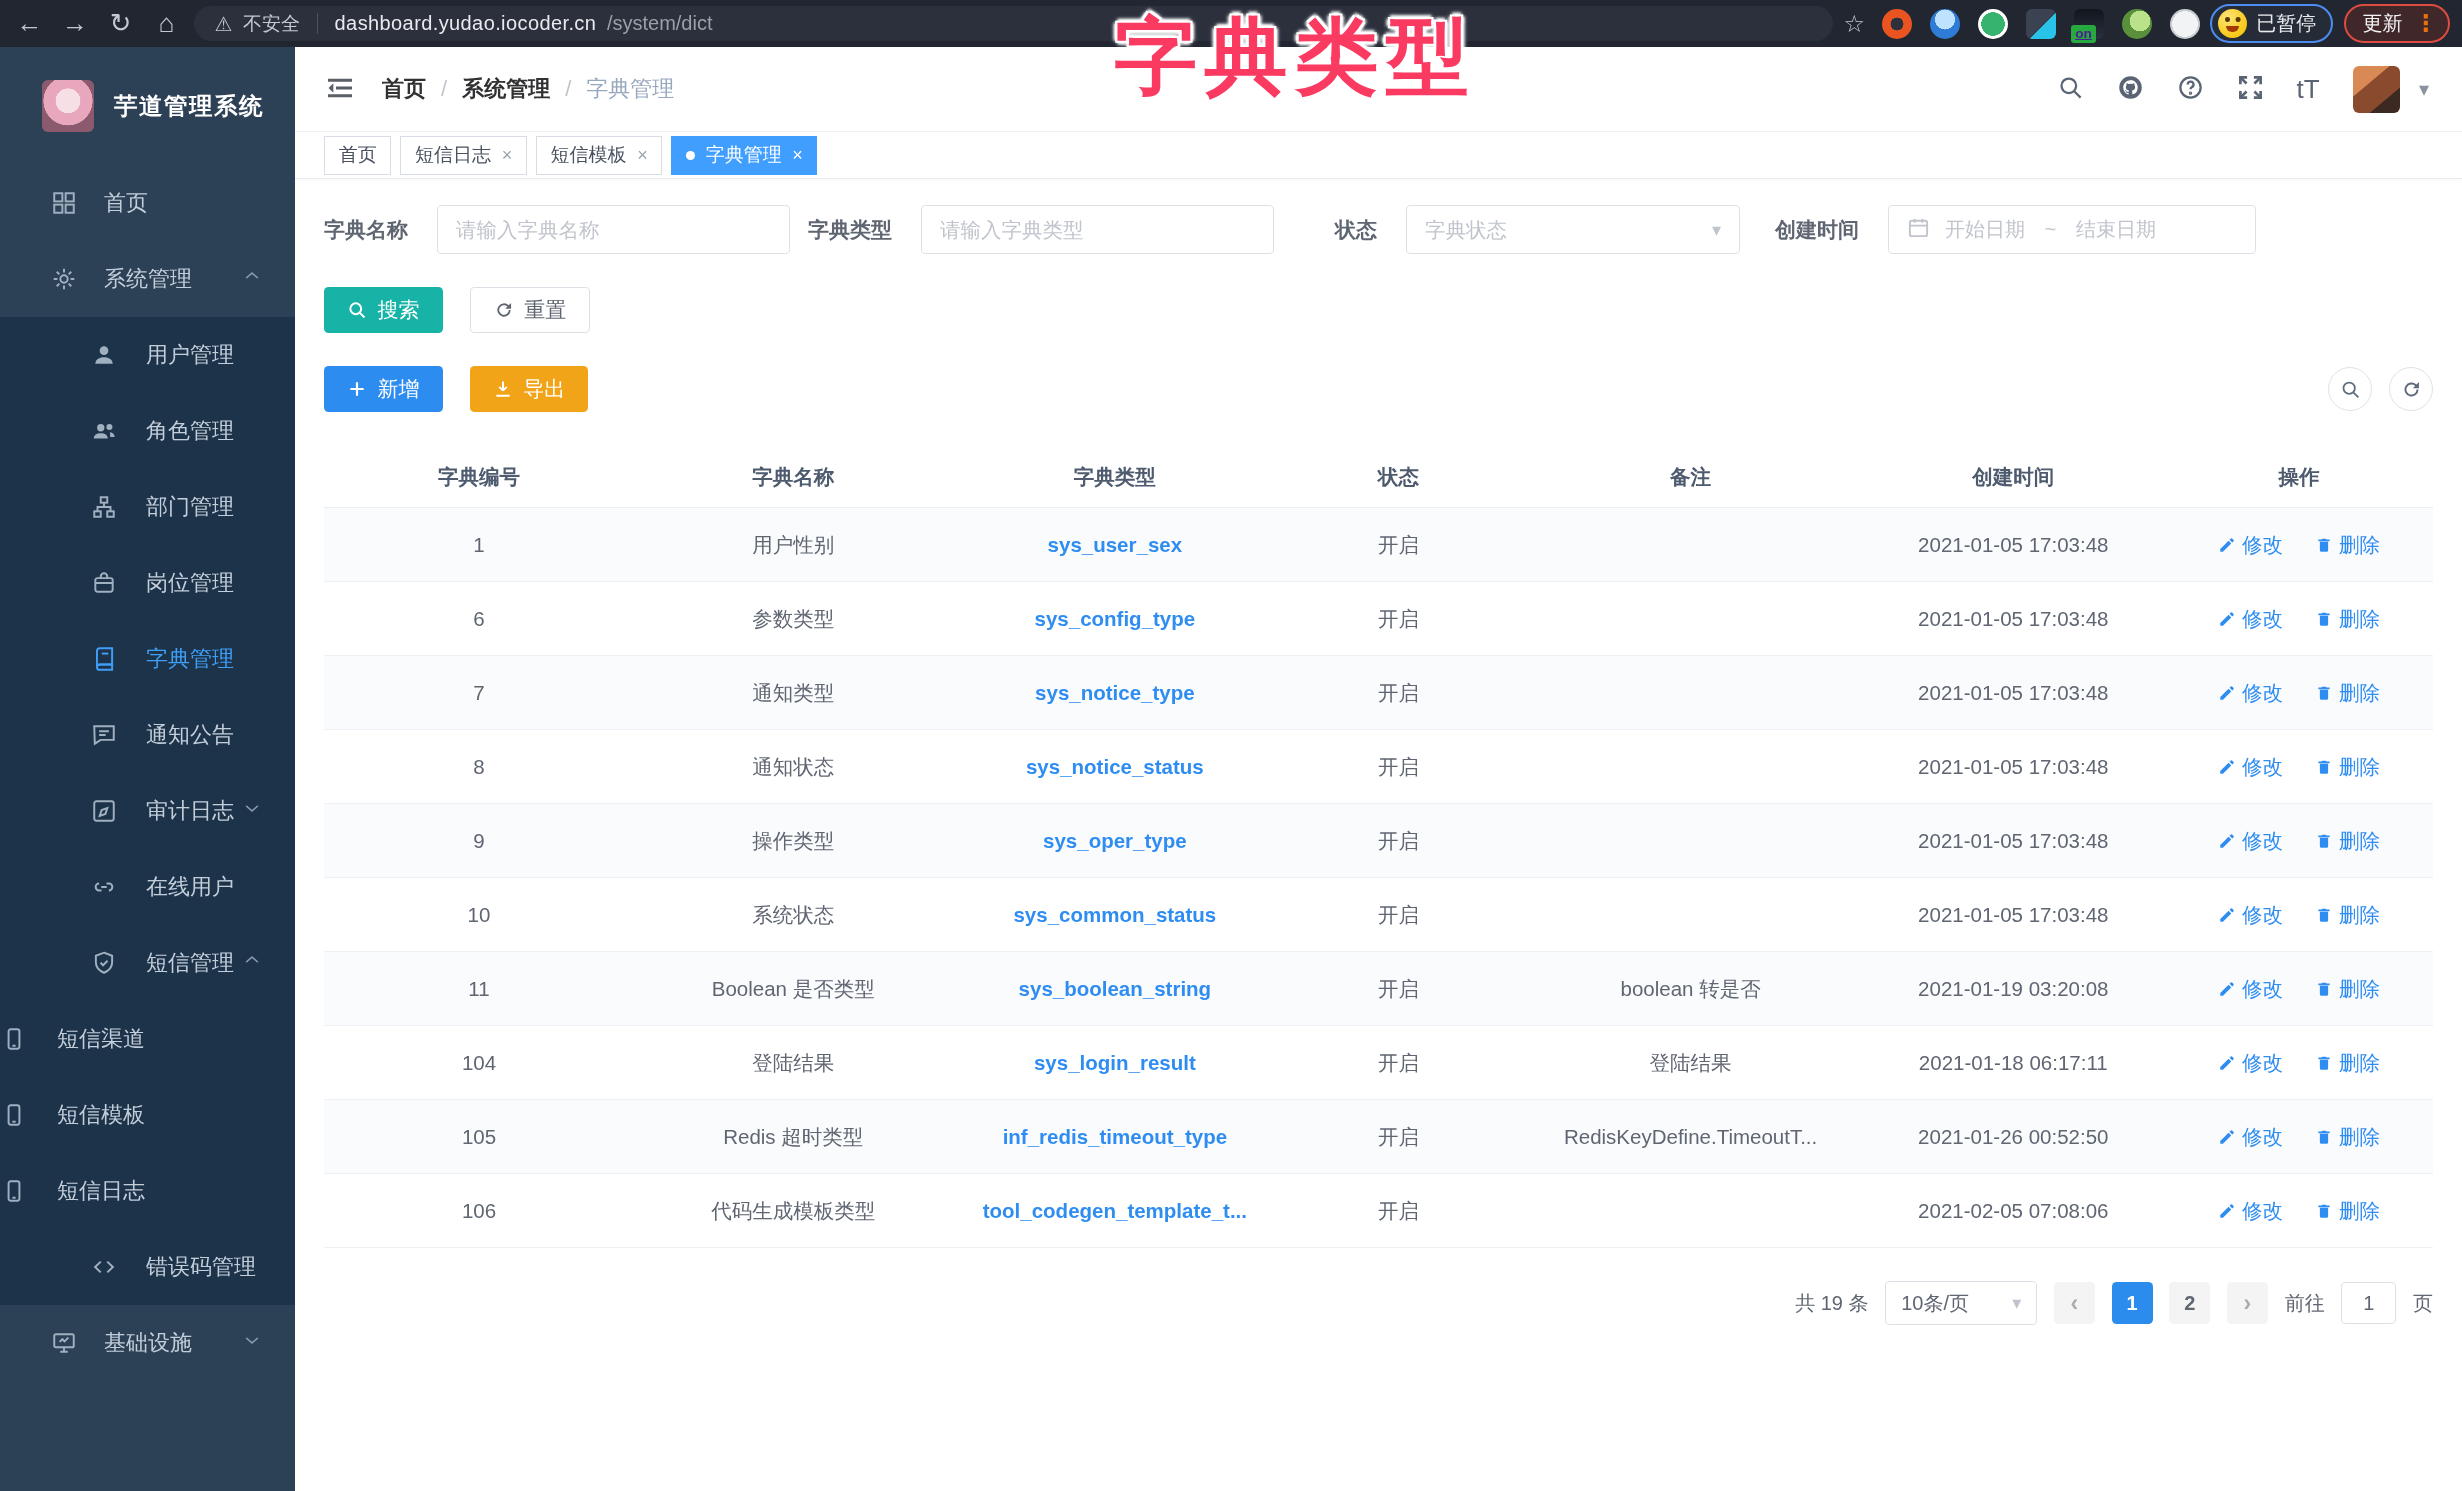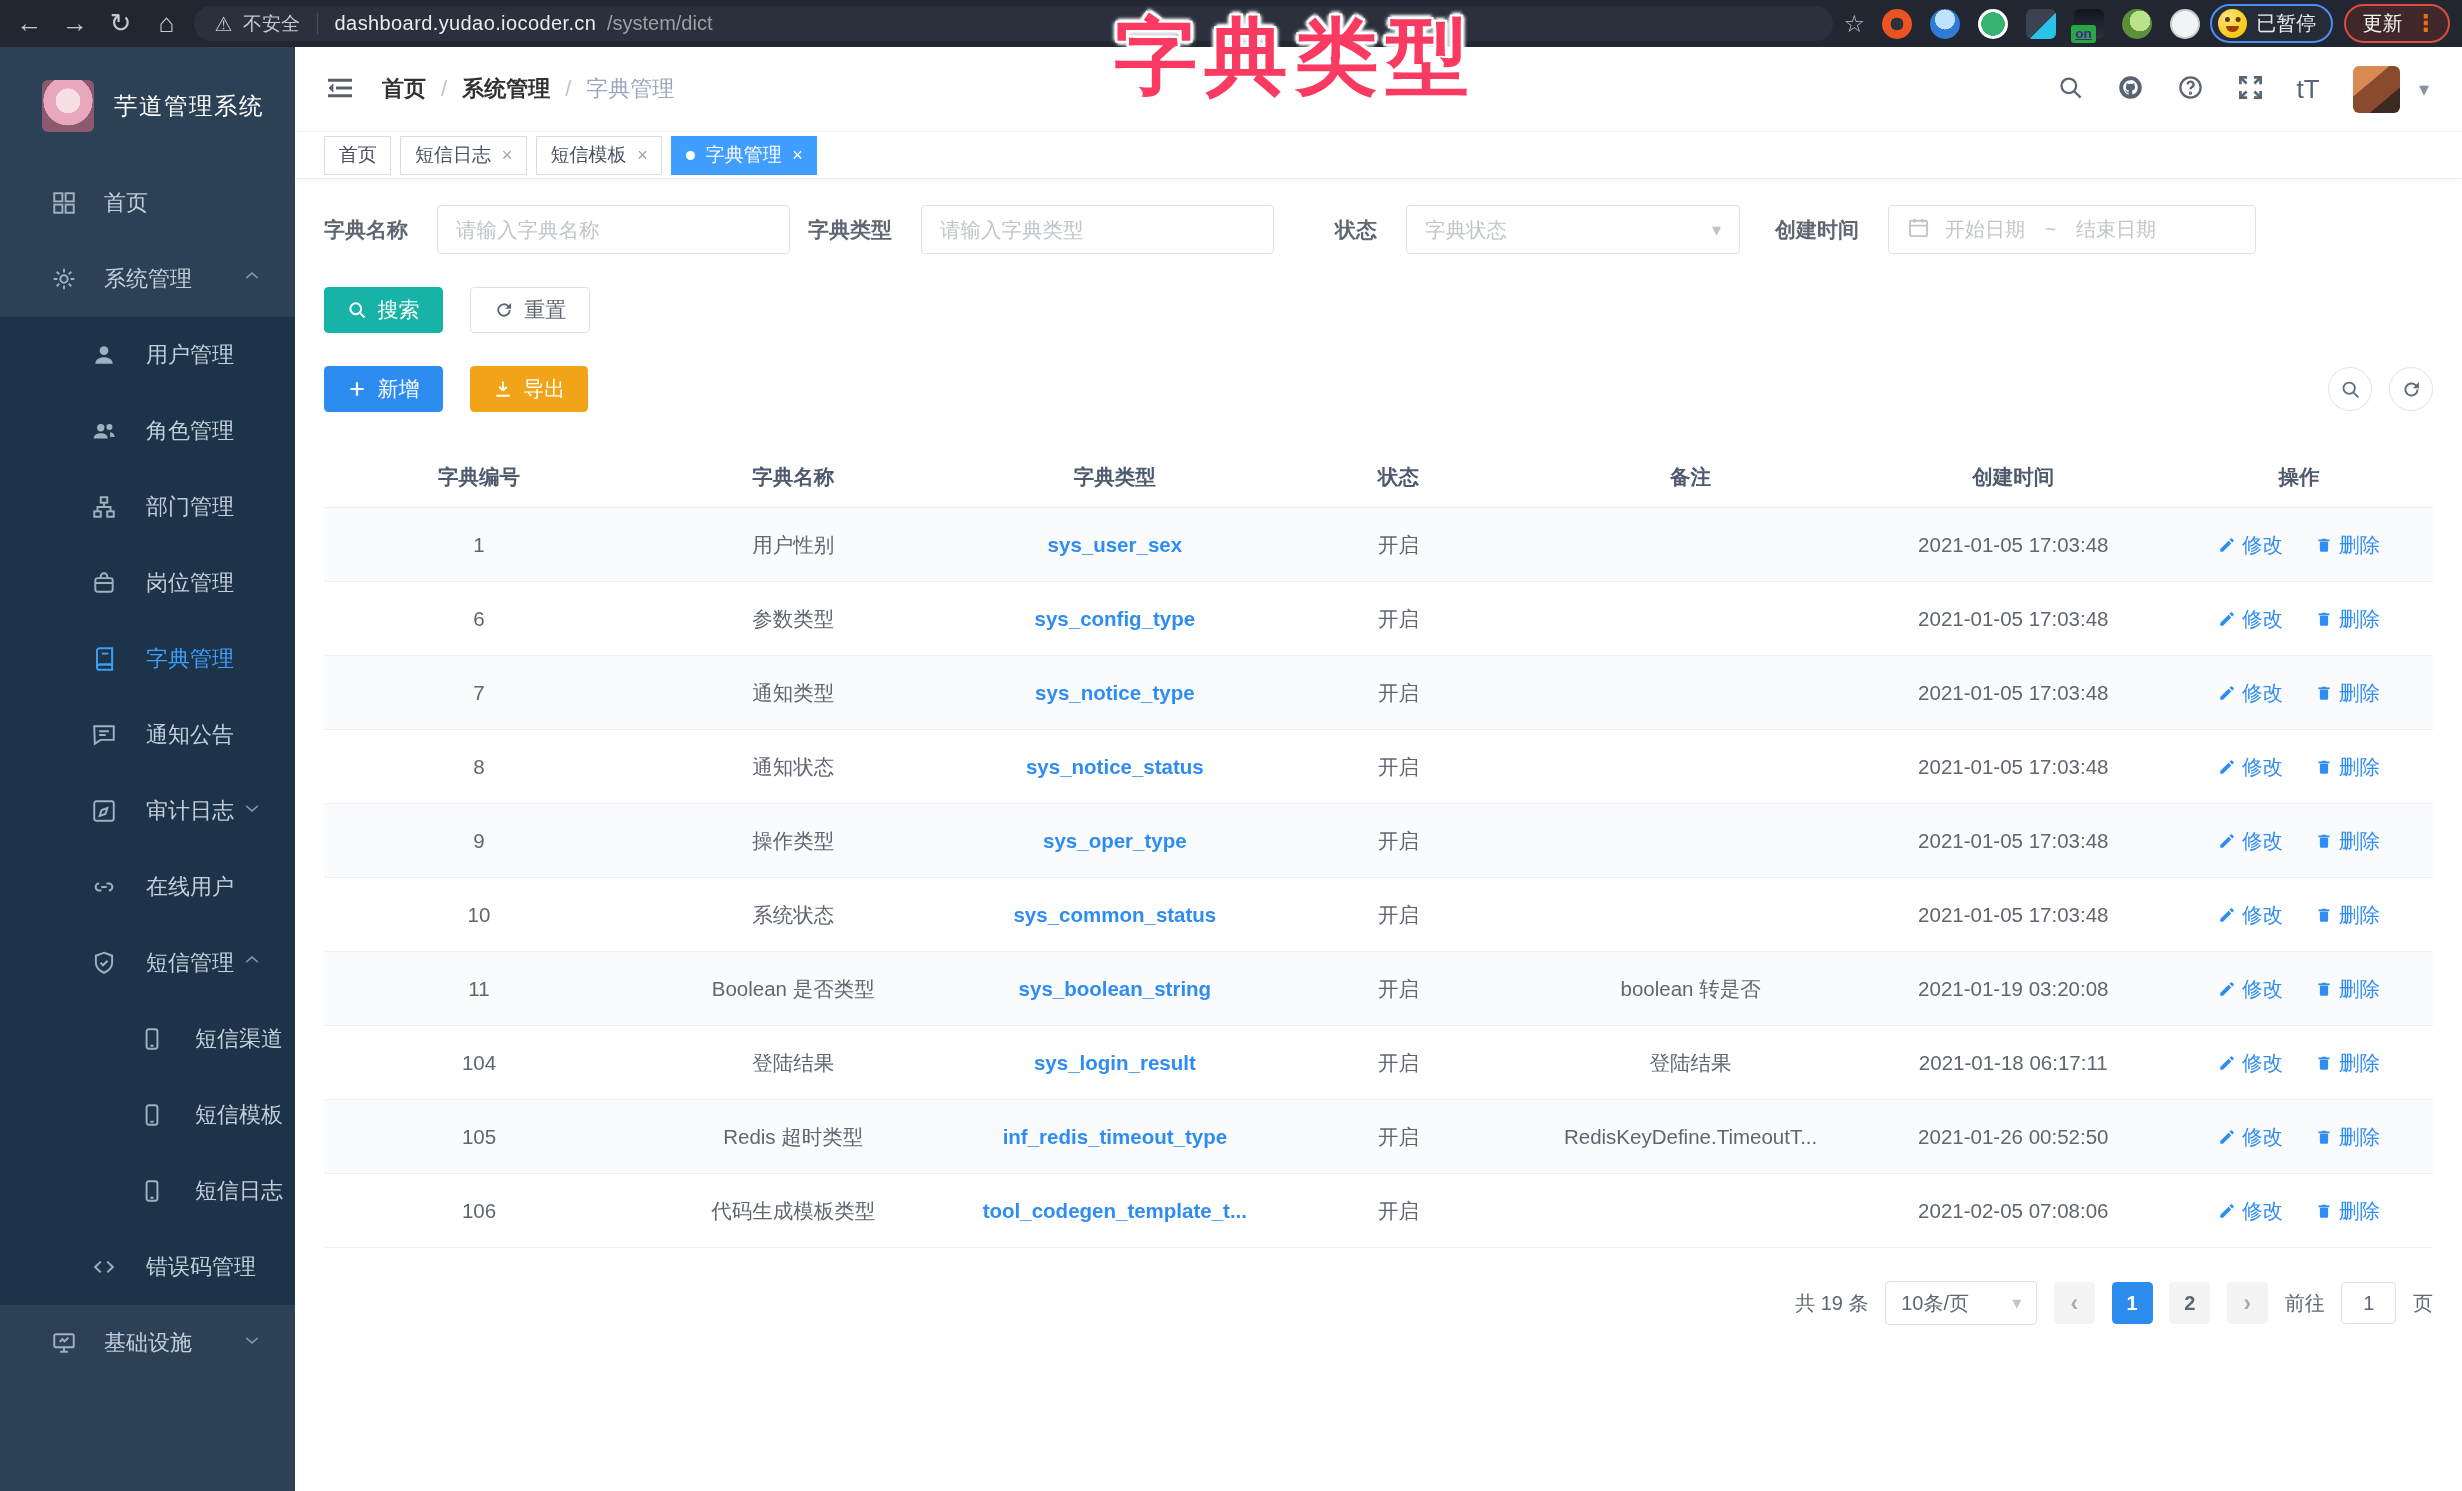--- a/index.html
+++ b/index.html
@@ -47,29 +47,29 @@
       2.3px 2.3px 0 #fff, -2.3px -2.3px 0 #fff, 2.3px -2.3px 0 #fff, -2.3px 2.3px 0 #fff,
       3.8px 0 3px #fff, -3.8px 0 3px #fff, 0 3.8px 3px #fff, 0 -3.8px 3px #fff;
     pointer-events:none; }
 
   
   .app { display:flex; height:1444px; }
   .sidebar { width:295px; flex:none; background:#2c4156; color:#c3cedb; overflow:hidden; }
   .logo-row { height:118px; display:flex; align-items:center; padding-left:42px; gap:20px; }
   .logo-img { width:52px; height:52px; border-radius:6px; flex:none;
     background:radial-gradient(circle at 50% 40%, #f7dfe6 0 30%, #e8a7bc 31% 60%, #8c5a6e 61%); }
-  .app-title { color:#ffffff; font-size:23.5px; font-weight:400; letter-spacing:1.5px; }
+  .app-title { color:#ffffff; font-size:23.5px; font-weight:700; letter-spacing:1.5px; }
   .side-item { height:76px; display:flex; align-items:center; position:relative;
     font-size:22px; color:#c3cedb; cursor:pointer; }
   .side-item.dark { background:#1d3349; }
   .side-item .ic { width:27px; display:flex; justify-content:center; color:#9fb0c0; flex:none; }
   .side-item .ic svg { width:26px; height:26px; }
   .side-item.lv1 { padding-left:50px; gap:27px; }
   .side-item.lv2 { padding-left:90px; gap:29px; }
-  .side-item.lv3 { padding-left:138px; gap:30px; }
+  .side-item.lv3 { gap:30px; }
   .side-item.active, .side-item.active .ic { color:#3f9ef8; }
   .side-chevron { position:absolute; right:33px; color:#8598aa; }
   .side-chevron svg { width:20px; height:20px; }
 
   .main { flex:1; display:flex; flex-direction:column; min-width:0; background:#fff; }
 
   
   .topbar { height:85px; display:flex; align-items:center; padding:0 33px 0 29px;
     border-bottom:0.8px solid #eef0f4; }
   .hamburger { color:#5a5e66; margin-right:26px; cursor:pointer; }

